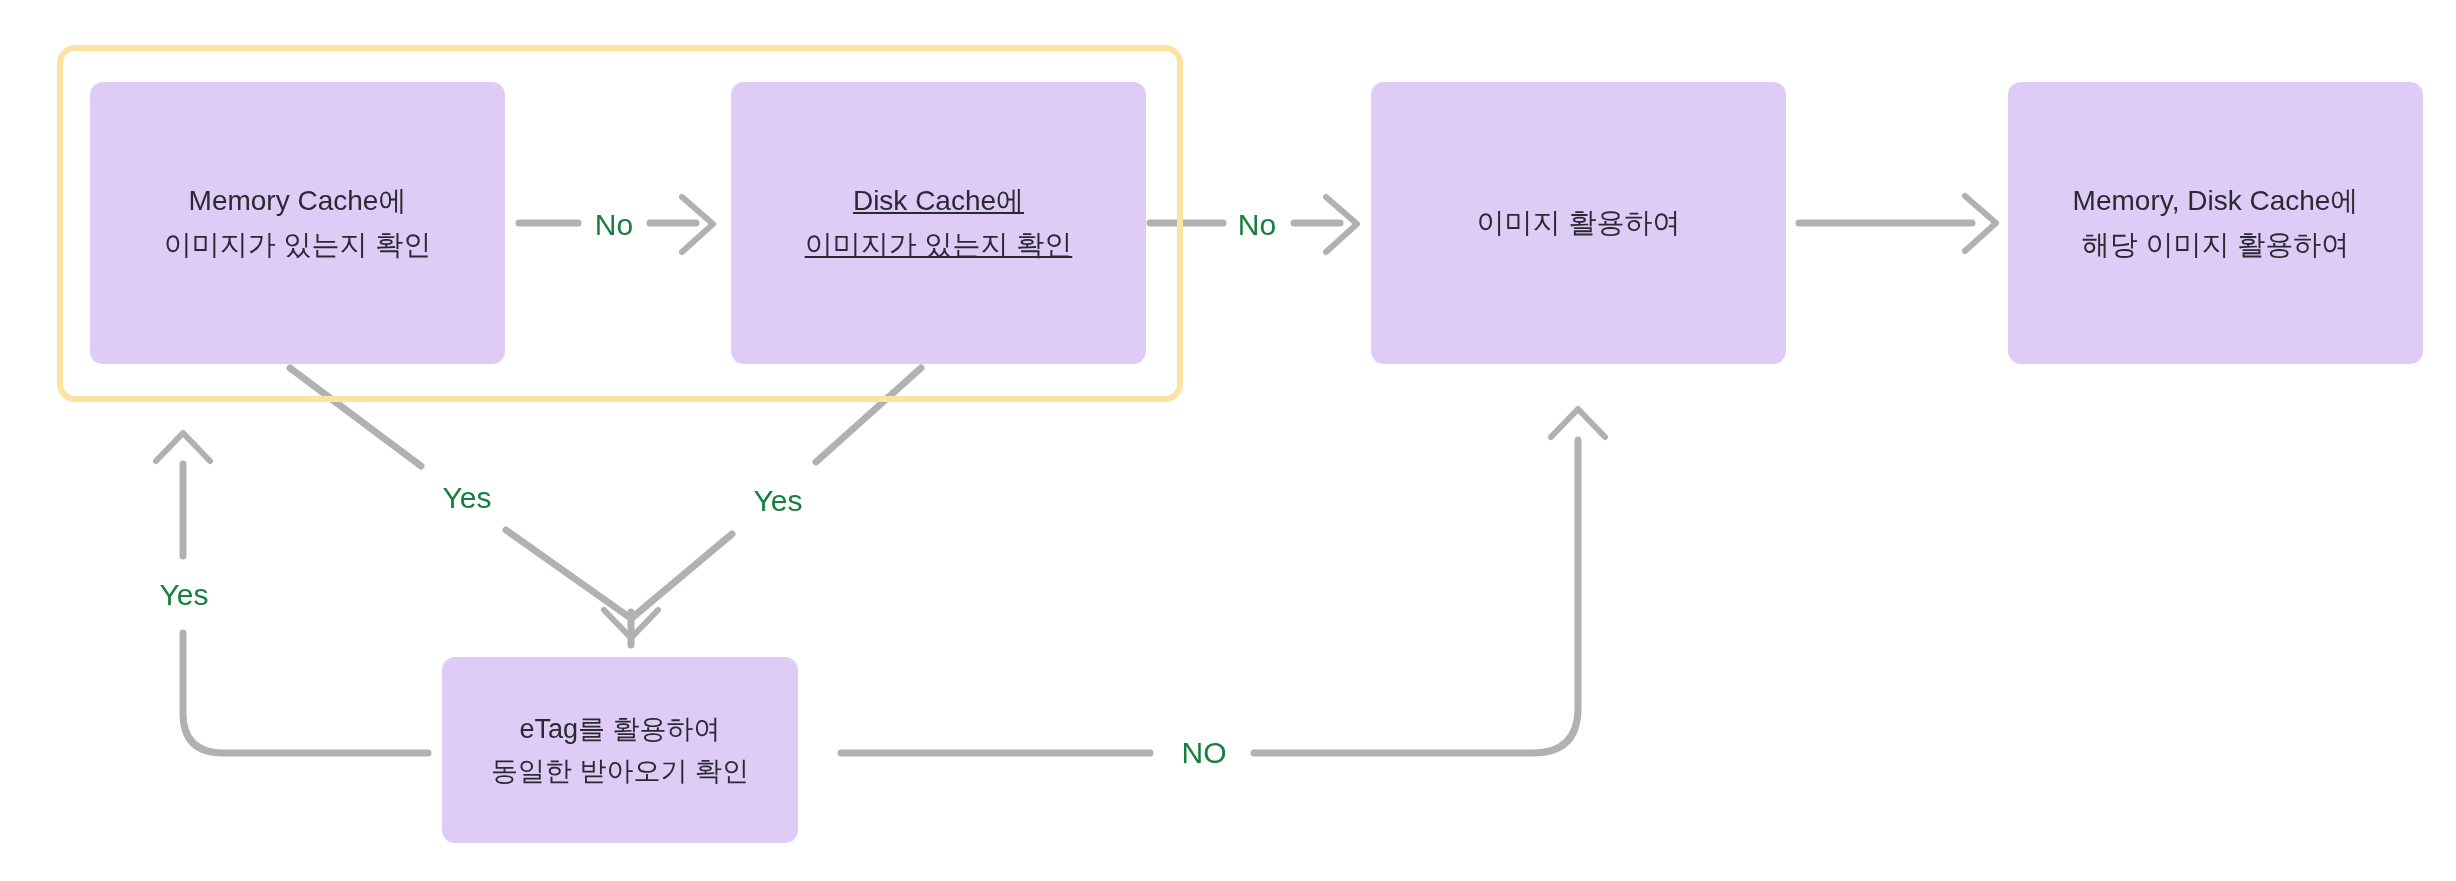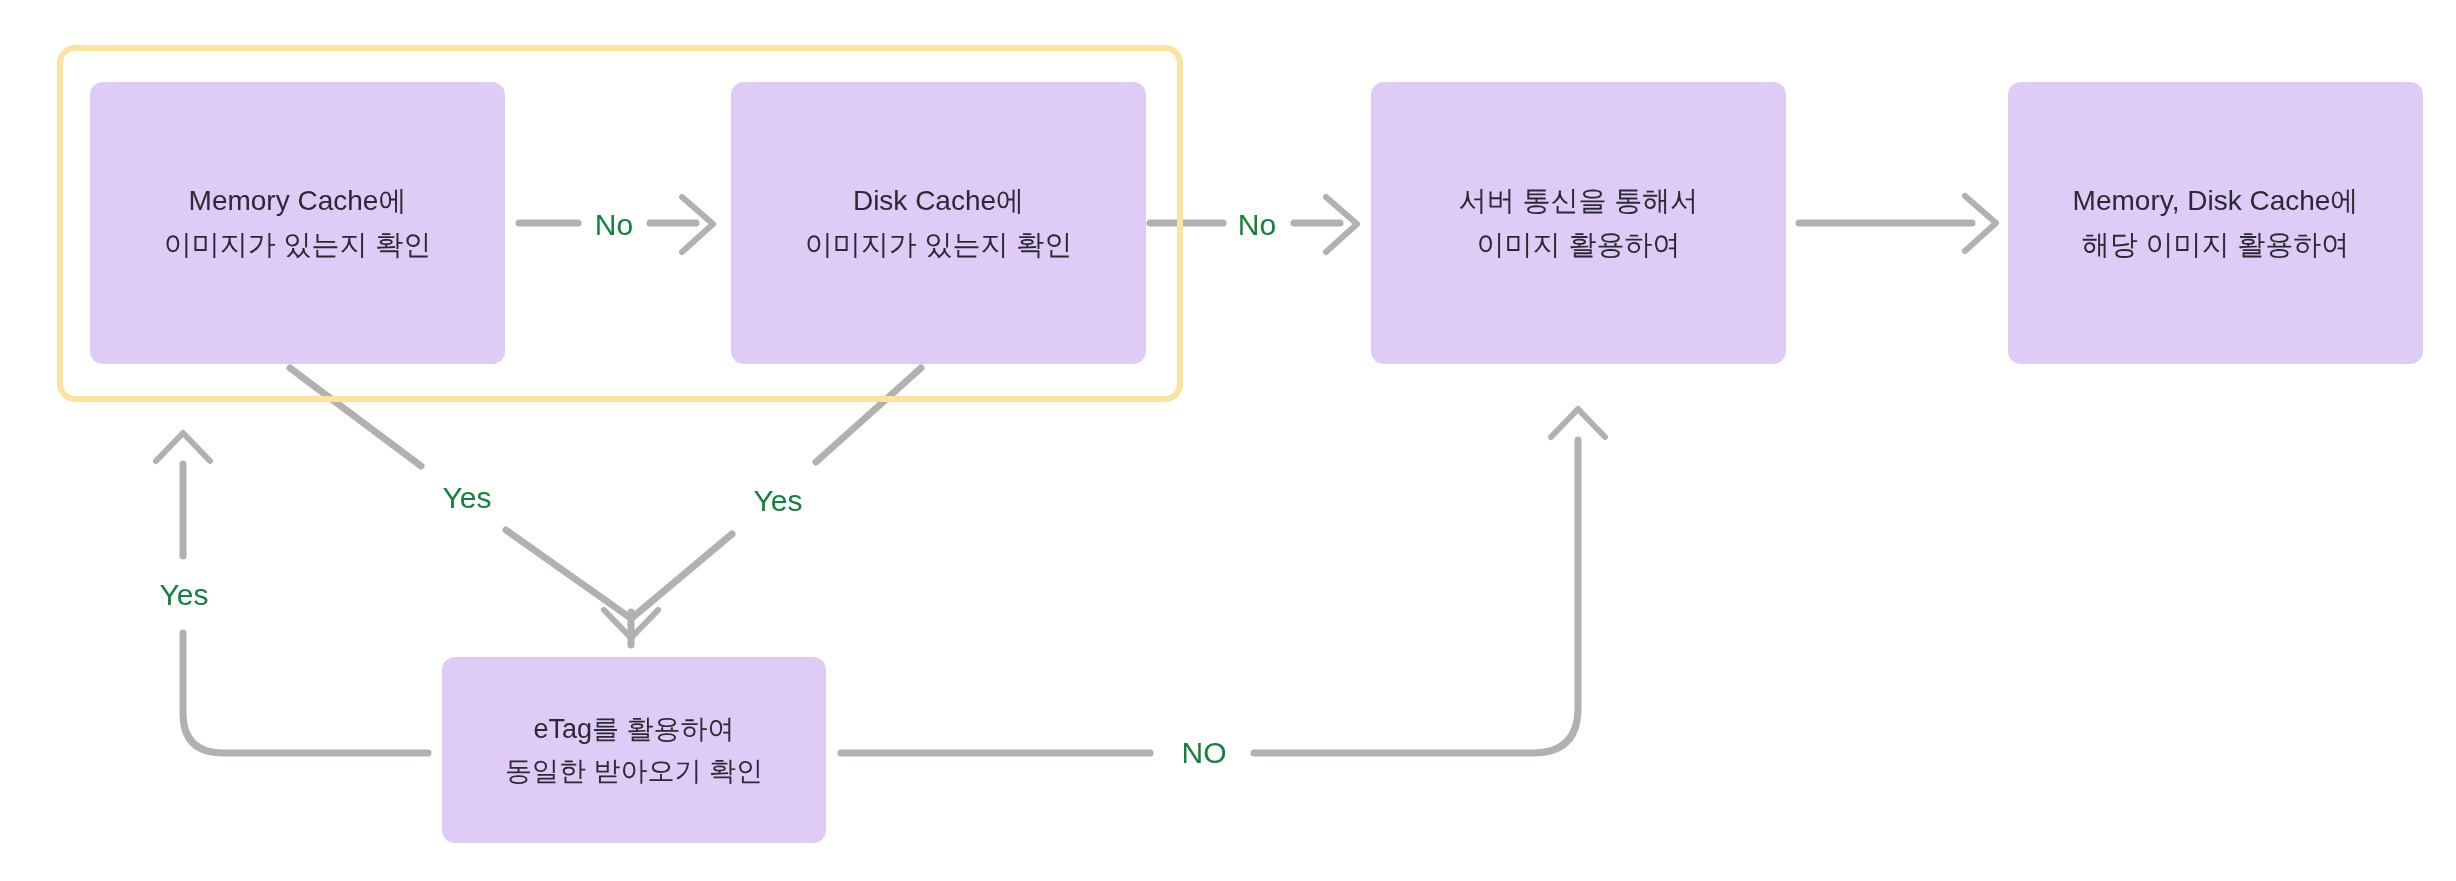--- a/index.html
+++ b/index.html
@@ -54,27 +54,27 @@
     flex-direction: column;
     align-items: center;
     justify-content: center;
     text-align: center;
     font-size: 28px;
     font-weight: 500;
     line-height: 44px;
     color: #2b2933;
   }
   .node.small {
-    width: 384px;
+    width: 356px;
     height: 186px;
     font-size: 27px;
     line-height: 42px;
   }
   #node-memory { left: 90px;   top: 82px; }
-  #node-disk   { left: 731px;  top: 82px; }
+  #node-disk   { left: 731px;  top: 82px; text-decoration: underline; }
   #node-server { left: 1371px; top: 82px; }
   #node-save   { left: 2008px; top: 82px; }
   #node-etag   { left: 442px;  top: 657px; }
   .edge-label {
     position: absolute;
     transform: translate(-50%, -50%);
     font-size: 30px;
     font-weight: 500;
     color: #15803d;
     white-space: nowrap;
@@ -144,21 +144,20 @@
     <span>Memory Cache에</span>
     <span>이미지가 있는지 확인</span>
   </div>
 
   <div class="node" id="node-disk">
     <span>Disk Cache에</span>
     <span>이미지가 있는지 확인</span>
   </div>
 
   <div class="node" id="node-server">
-    <span>서버 통신을 통해서</span>
     <span>이미지 활용하여</span>
   </div>
 
   <div class="node" id="node-save">
     <span>Memory, Disk Cache에</span>
     <span>해당 이미지 활용하여</span>
   </div>
 
   <div class="node small" id="node-etag">
     <span>eTag를 활용하여</span>

